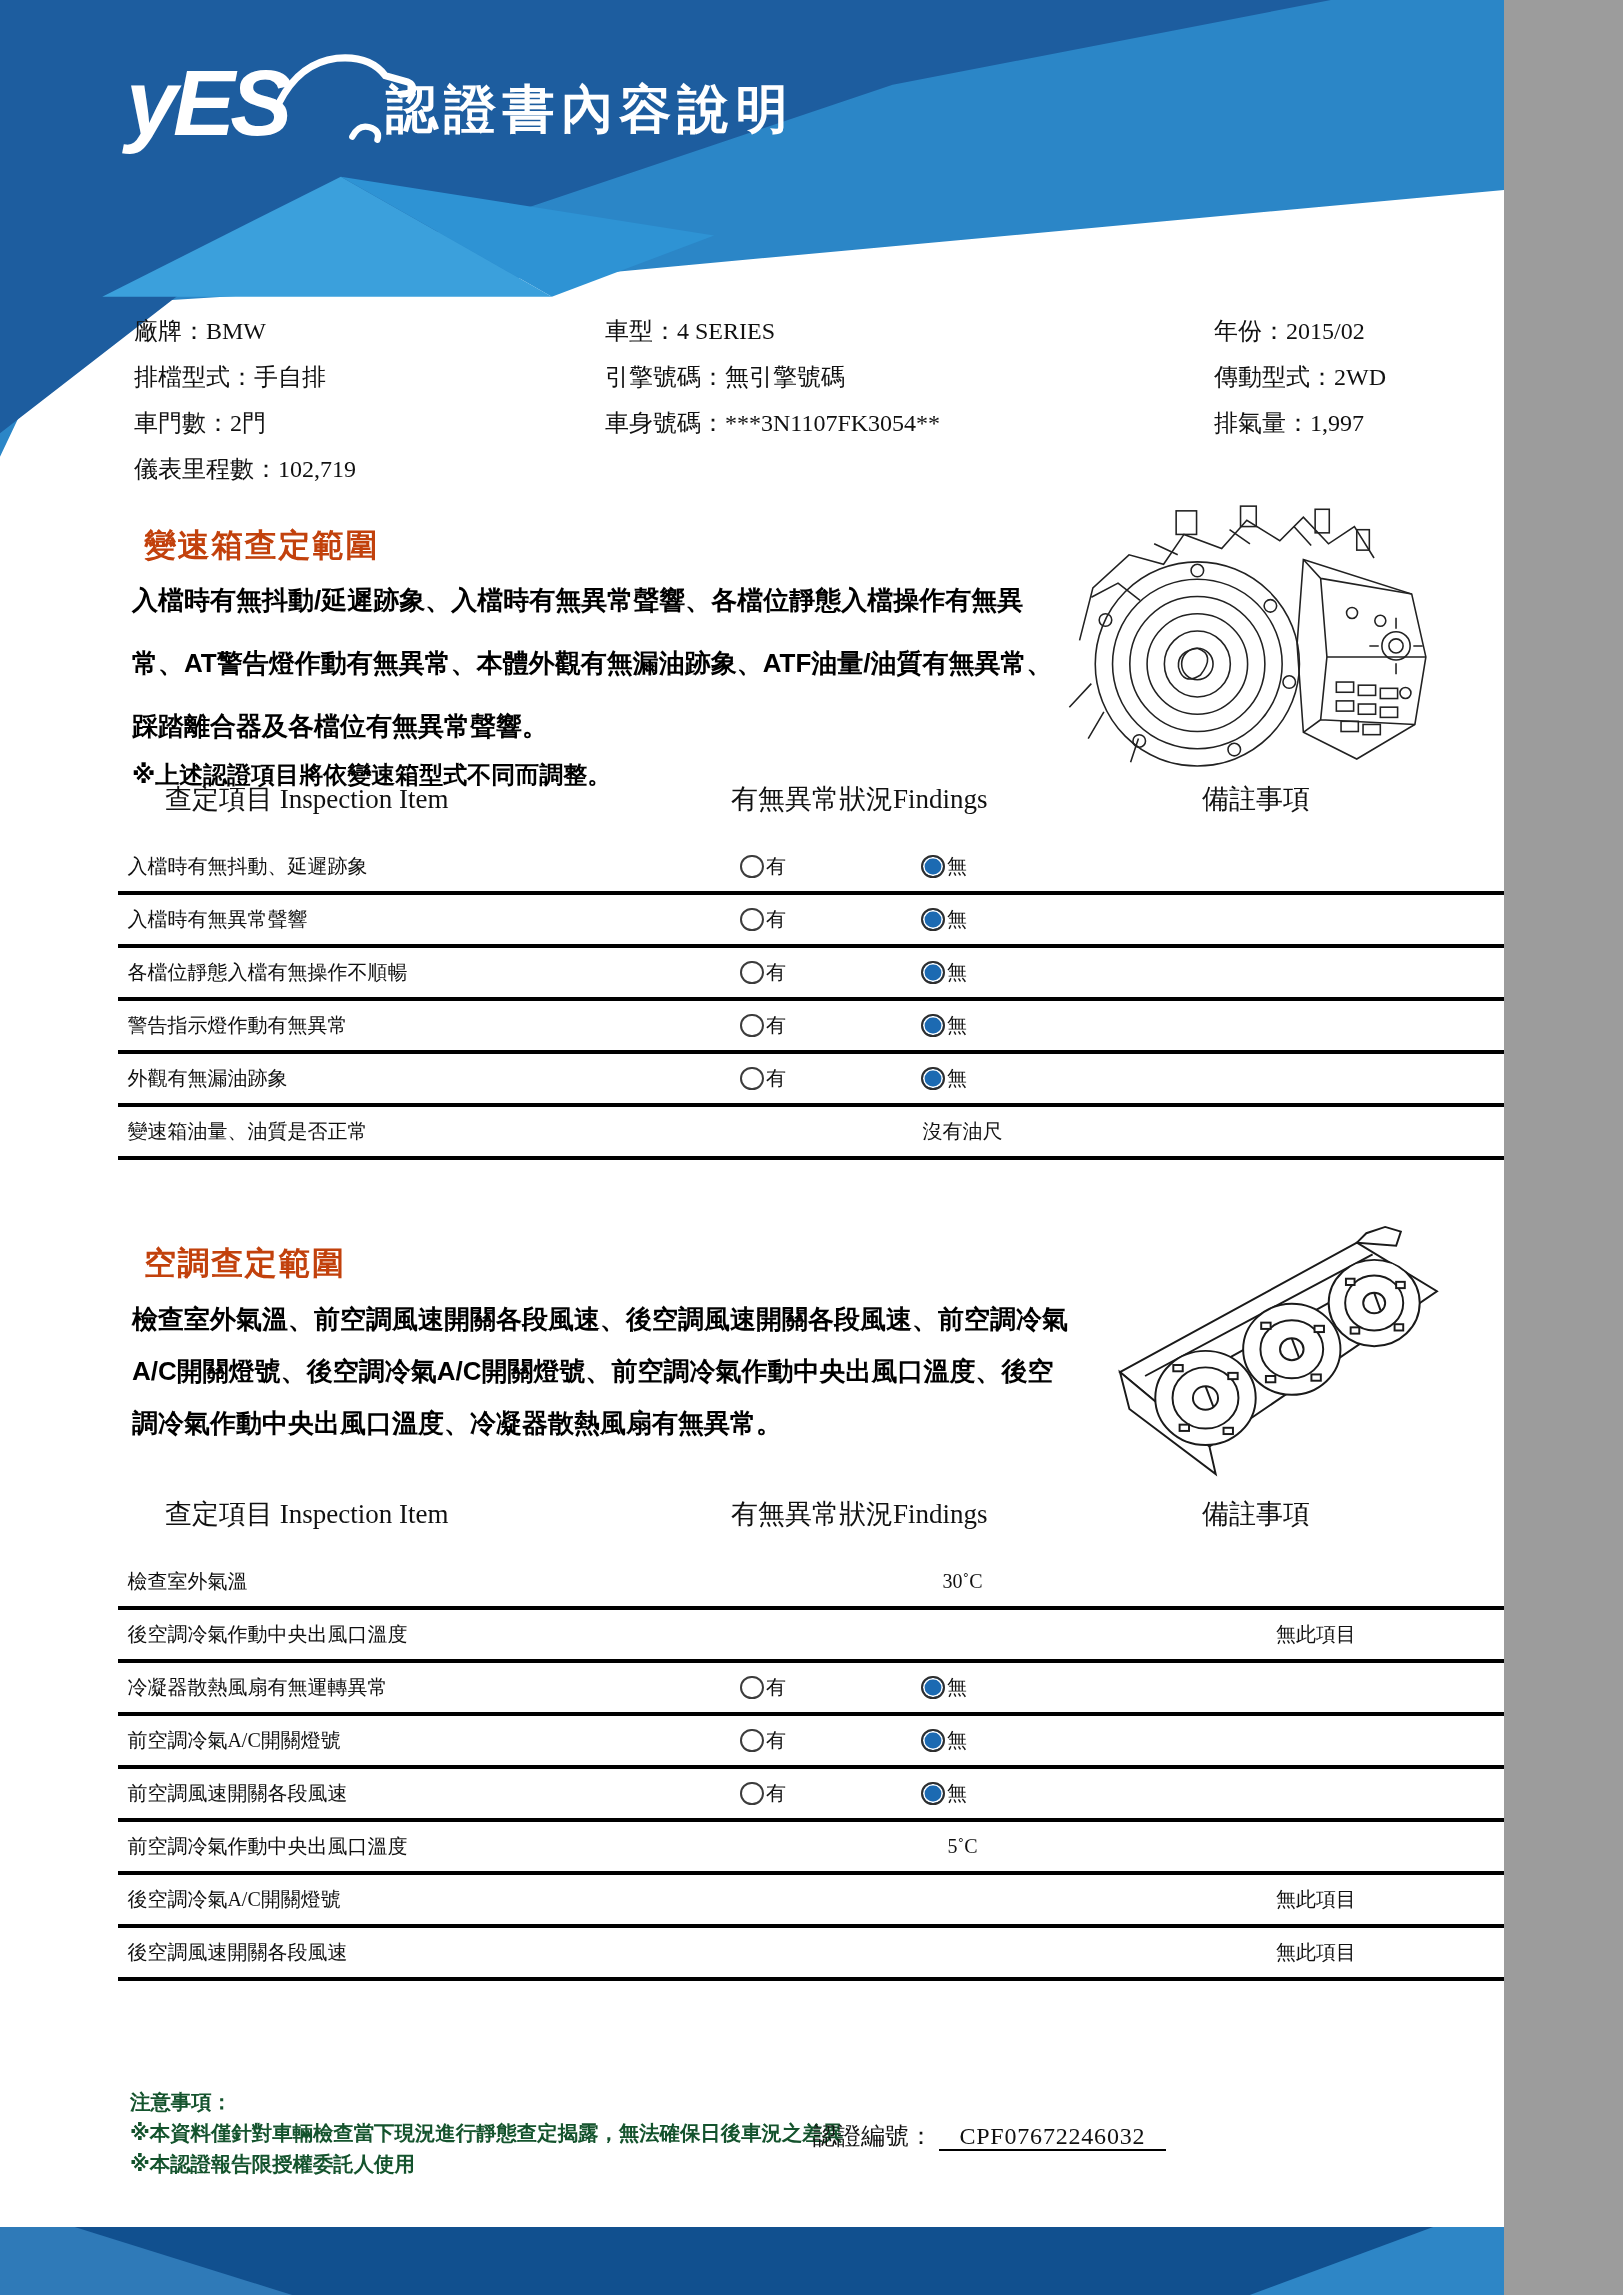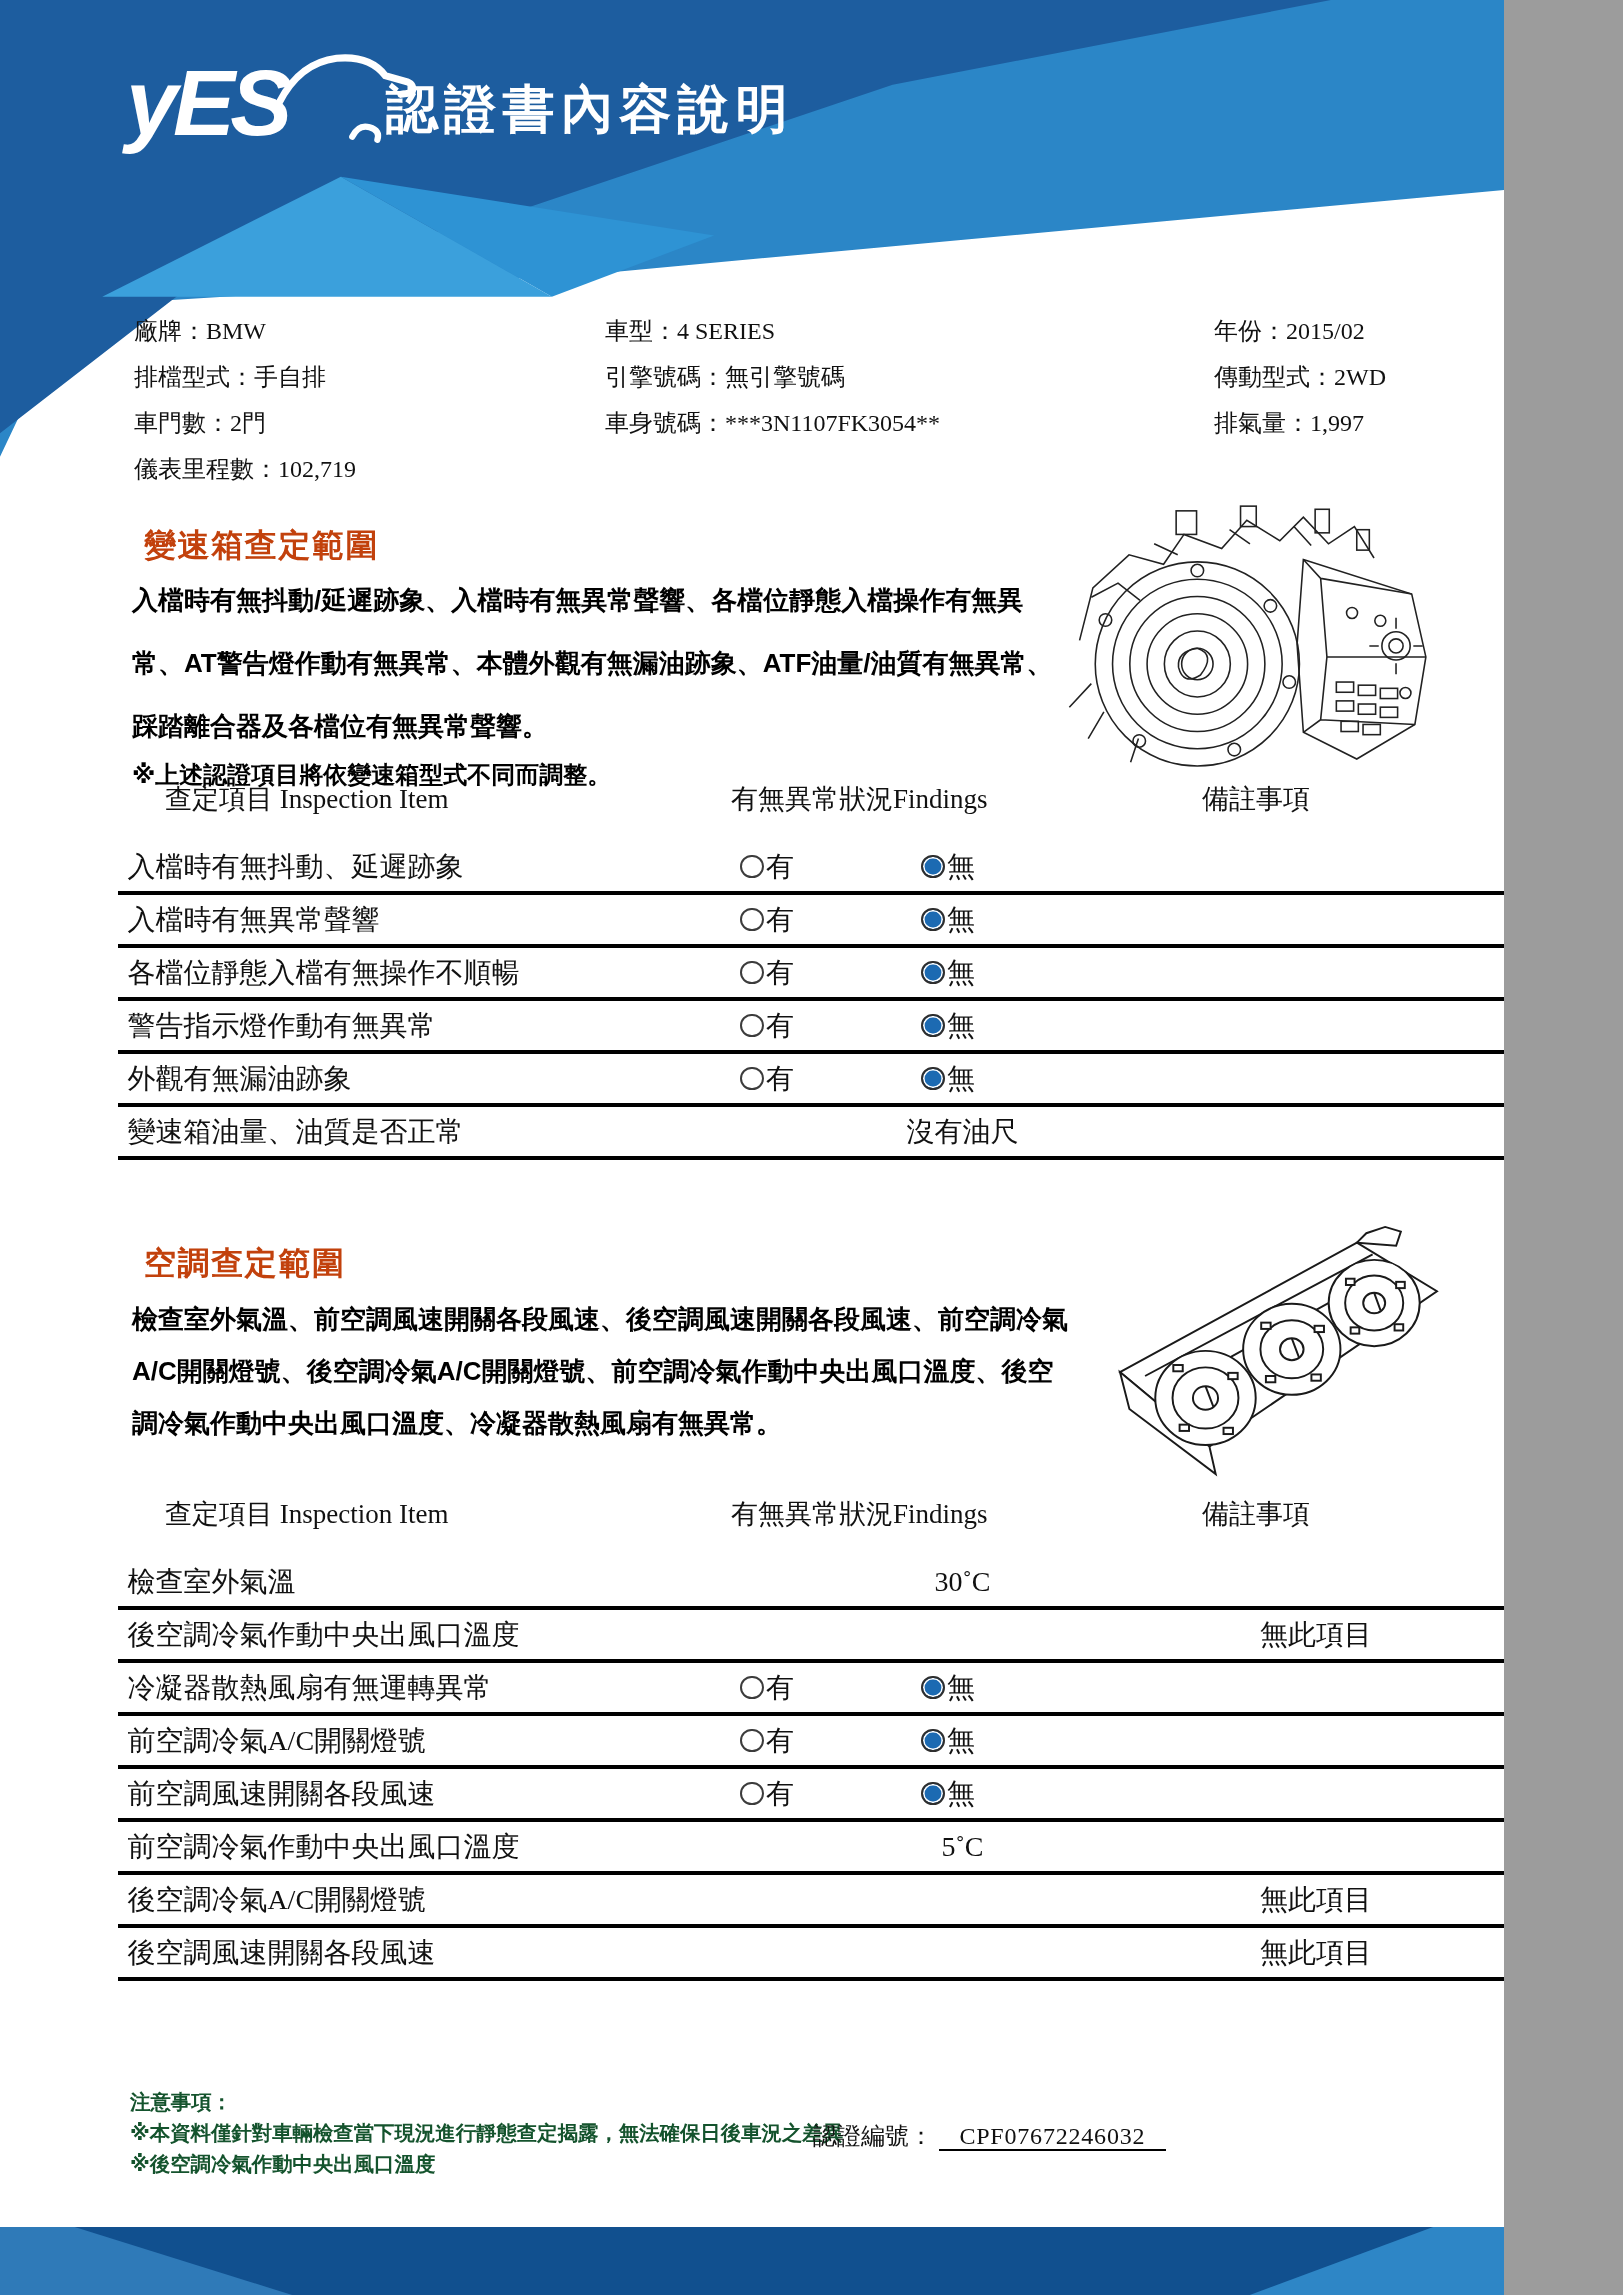--- a/index.html
+++ b/index.html
@@ -45,21 +45,21 @@
   
   .tbl{position:absolute;left:118px;width:1398px;}
   #tbl1{top:776px;}
   #tbl2{top:1491px;}
   .thead{position:relative;height:66px;font-size:27px;}
   .thead span{position:absolute;top:4.7px;text-align:left;}
   .th1{left:47px;width:503px;}
   .th2{left:613px;width:314px;}
   .th3{left:1084px;width:220px;}
   .trow{position:relative;height:53px;box-sizing:border-box;border-bottom:4.7px solid #000;
-        display:flex;align-items:center;font-size:28px;}
+        display:flex;align-items:center;font-size:20px;}
   .item{padding-left:9.4px;white-space:nowrap;}
   .opt{position:absolute;top:0;height:49px;display:flex;align-items:center;}
   .opt-yes{left:622px;}
   .opt-no{left:803px;}
   .radio{width:23.6px;height:23.6px;border-radius:50%;border:2.4px solid #3c3c3c;background:#fff;
          box-sizing:border-box;display:inline-block;}
   .radio.sel{background:#1c6ab2;border-color:#2e2e2e;box-shadow:inset 0 0 0 1.6px #fff;}
   .opt .olabel{margin-left:2.4px;}
   .fval{position:absolute;left:668px;width:353px;text-align:center;}
   .remark{position:absolute;left:1084px;width:228px;text-align:center;}
@@ -325,21 +325,21 @@
       <div class="trow">
         <span class="item">後空調風速開關各段風速</span>
         <span class="remark">無此項目</span>
       </div>
     </div>
 
   <div class="notes">
     <div class="v-line">注意事項：</div>
     <div>
         <div class="v-line">※本資料僅針對車輛檢查當下現況進行靜態查定揭露，無法確保日後車況之差異</div>
-        <div class="v-line">※後空調冷氣作動中央出風口溫度</div>
+        <div class="v-line">※本認證報告限授權委託人使用</div>
       </div>
   </div>
 
   <div class="cert">
     <span>認證編號：</span>
     <span class="num">CPF07672246032</span>
   </div>
 
   <div class="pageno">4</div>
 

